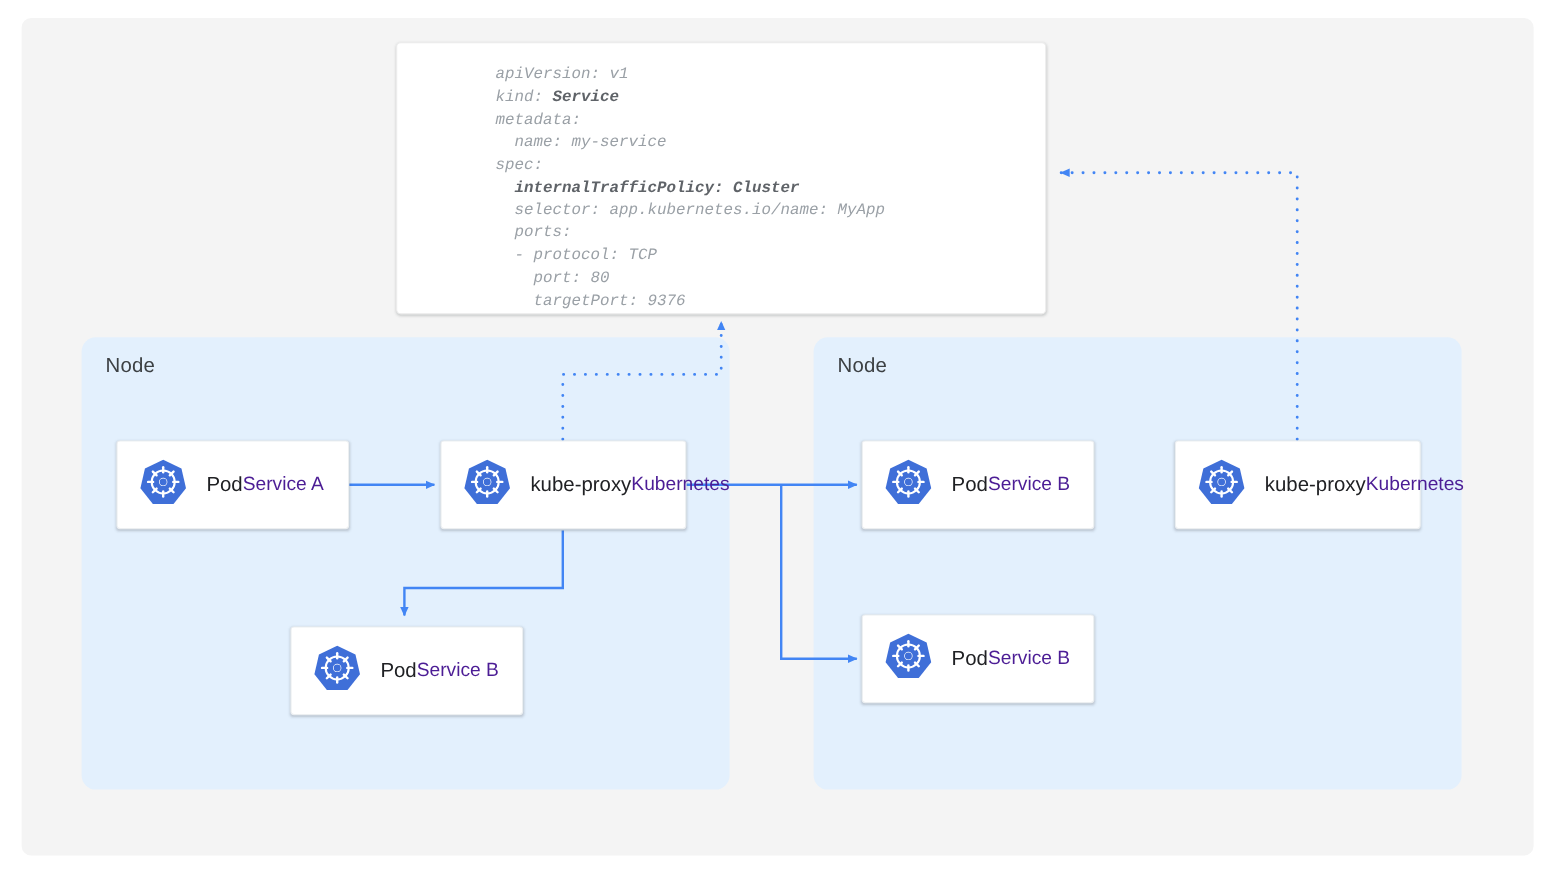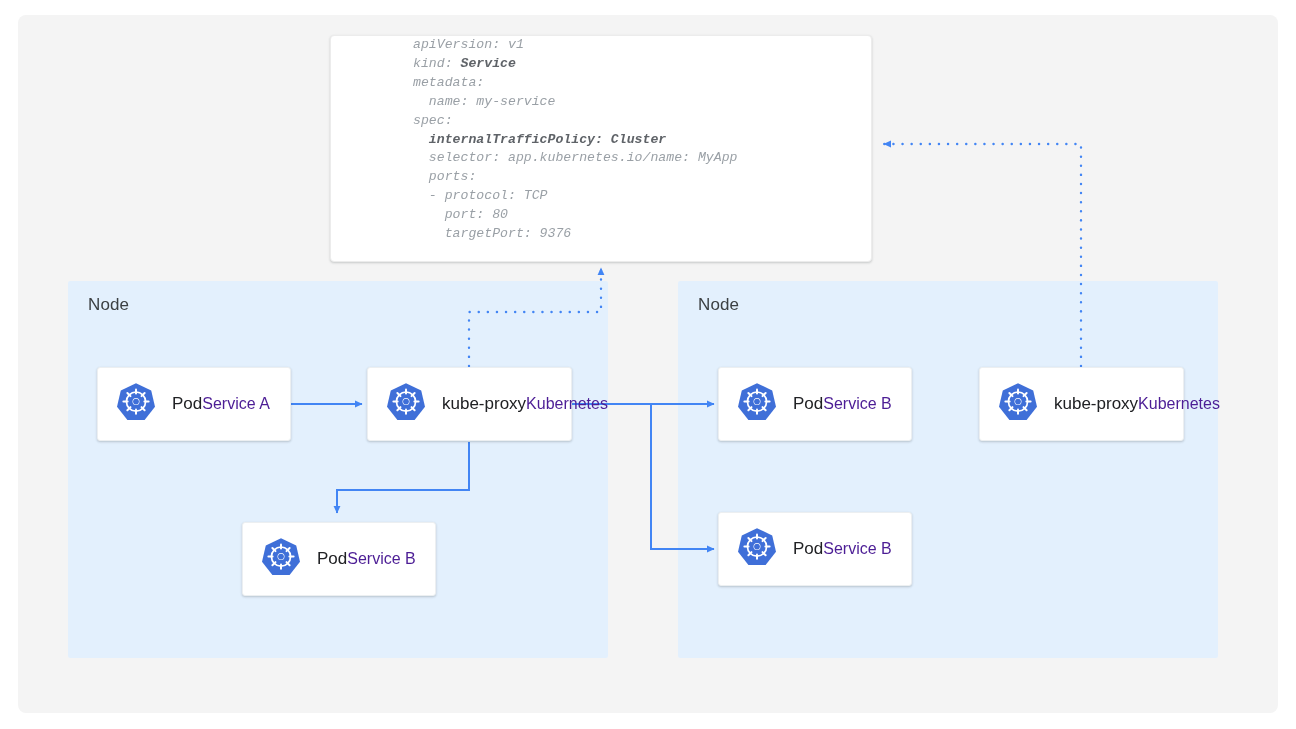--- a/index.html
+++ b/index.html
@@ -25,21 +25,21 @@
     top: 15px;
     width: 1260px;
     height: 698px;
     background: #f4f4f4;
     border-radius: 8px;
   }
   
   .node {
     position: absolute;
     background: #e3f0fd;
-    border-radius: 2px;
+    border-radius: 12px;
   }
   .node-label {
     position: absolute;
     left: 20px;
     top: 14px;
     font-size: 17px;
     color: #3c4043;
     letter-spacing: .1px;
   }
   
@@ -84,21 +84,21 @@
     background: #ffffff;
     border: 1px solid #ececec;
     border-radius: 4px;
     box-shadow: 0 1px 2px rgba(60,64,67,.14), 0 1px 3px rgba(60,64,67,.10);
     box-sizing: border-box;
     overflow: hidden;
   }
   .yaml-code {
     position: absolute;
     left: 82px;
-    top: 0;
+    top: 17px;
     font-family: "Liberation Mono", "DejaVu Sans Mono", monospace;
     font-size: 13.2px;
     font-style: italic;
     line-height: 18.9px;
     color: #9aa0a6;
     white-space: pre;
   }
   .yaml-code b {
     color: #5f6368;
     font-weight: bold;

